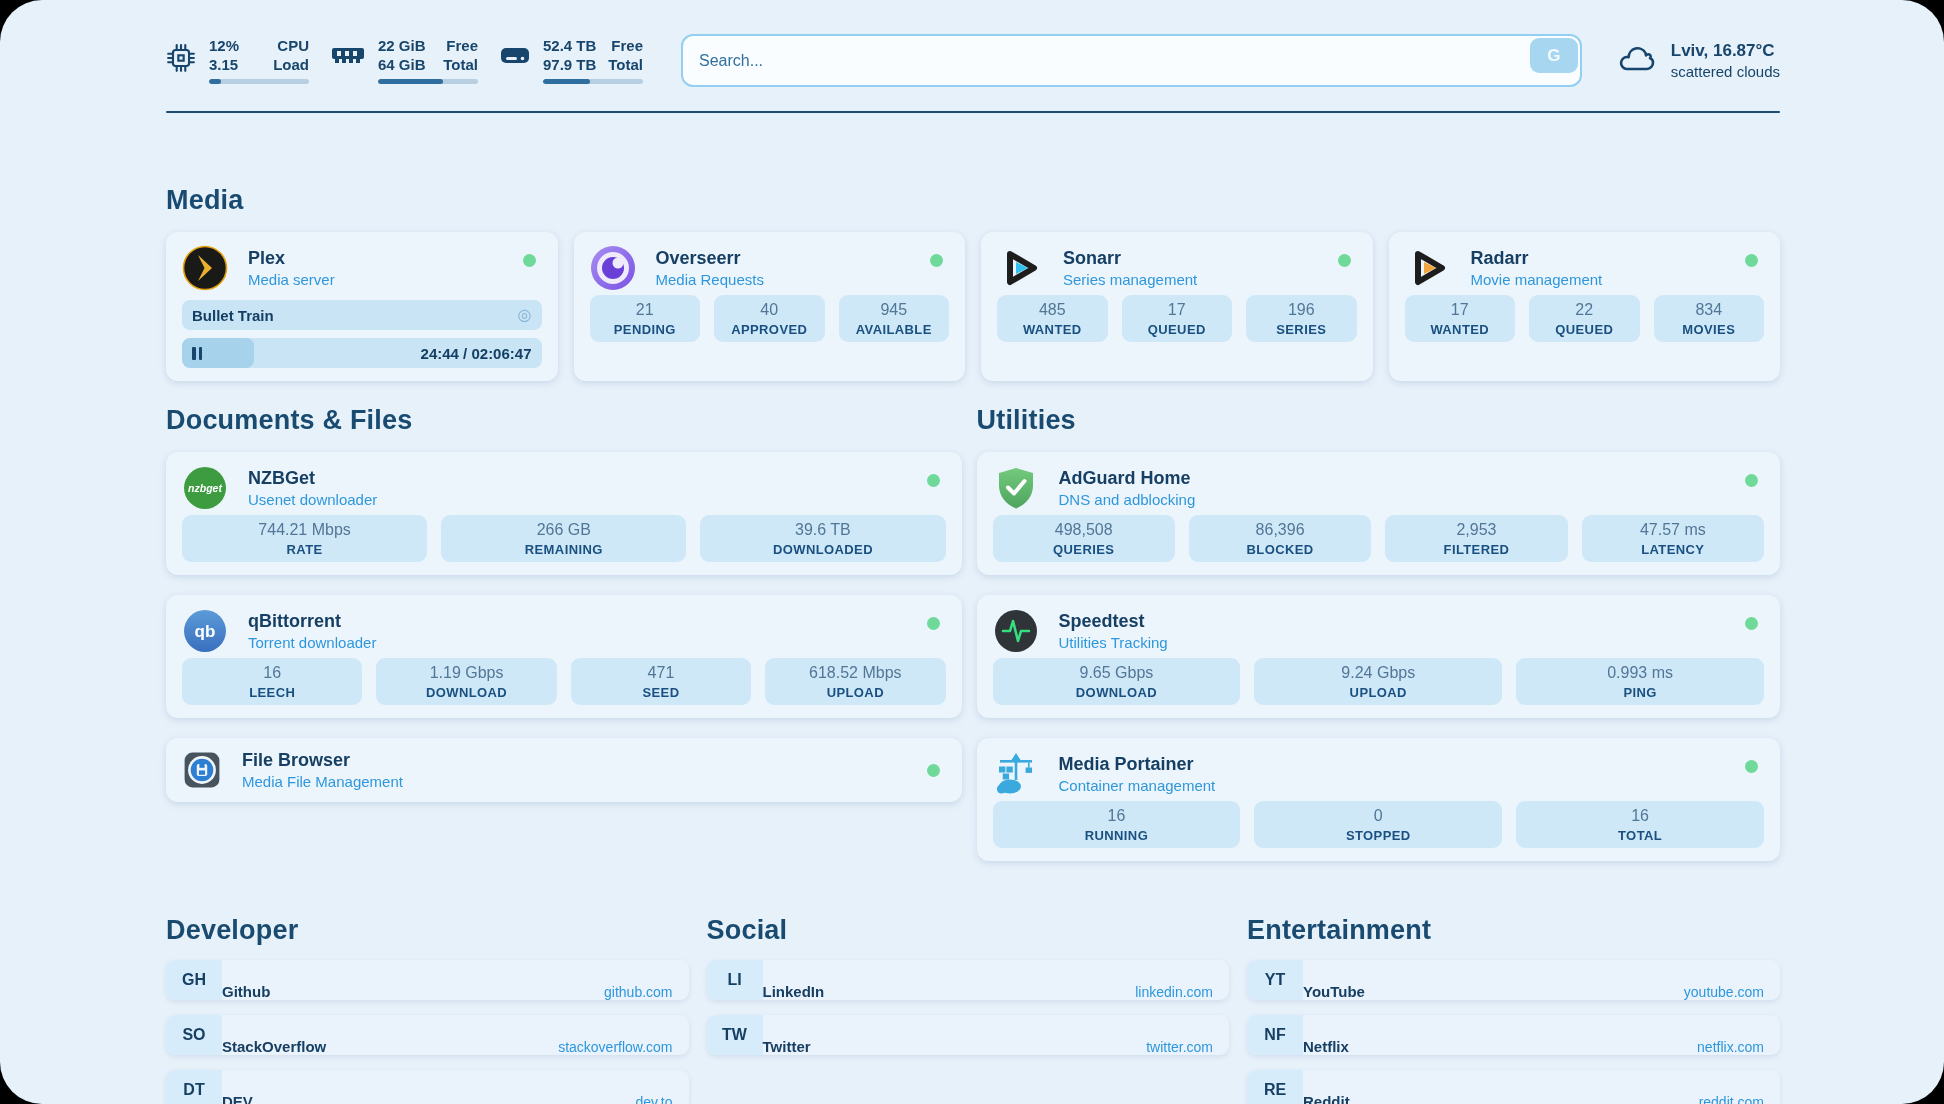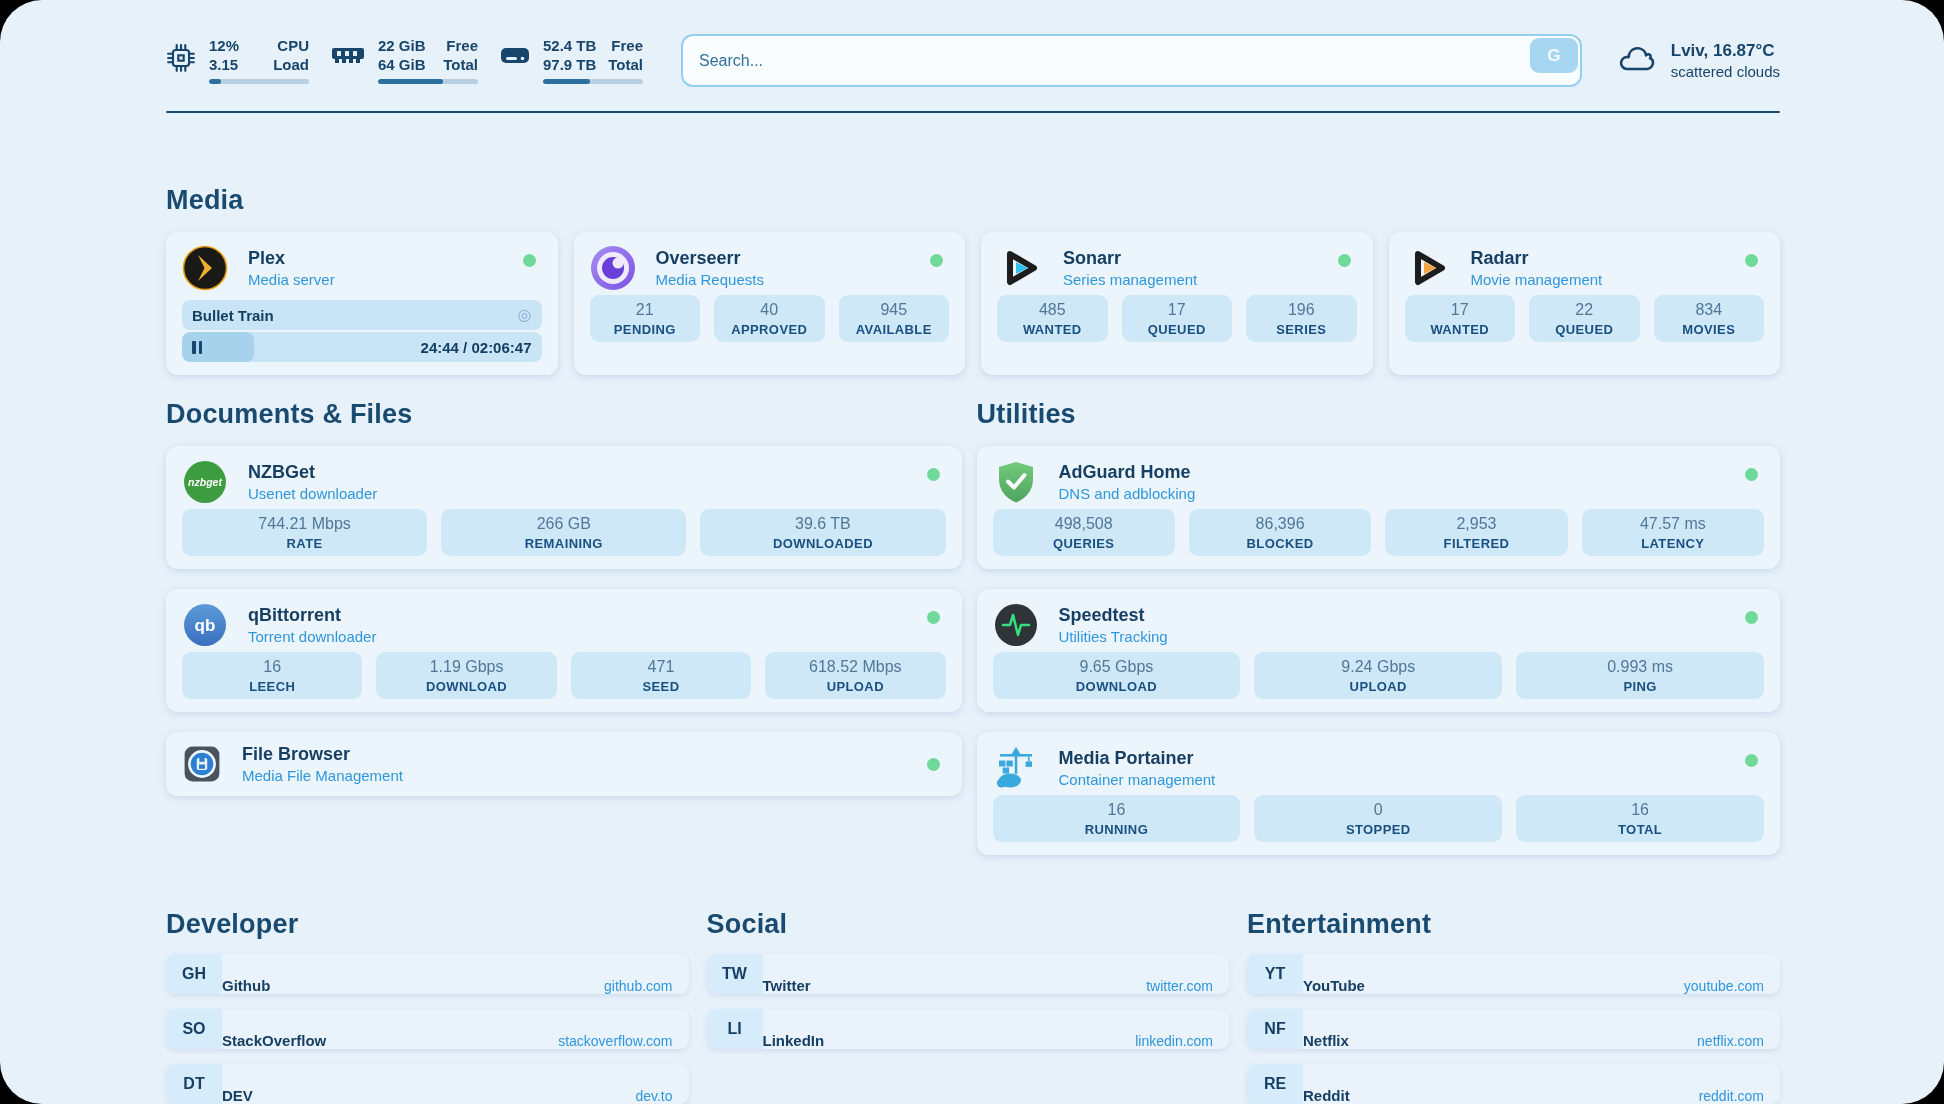--- a/index.html
+++ b/index.html
@@ -43,21 +43,21 @@
   .stat{flex:1;background:#cee8f8;border-radius:9px;height:47px;display:flex;flex-direction:column;
         align-items:center;justify-content:center;}
   .stat-val{font-size:16px;color:#527696;line-height:1.2;}
   .stat-lab{font-size:13px;font-weight:700;color:#1a5080;letter-spacing:.4px;margin-top:2px;}
   
   .np-row{display:flex;align-items:center;background:#c8e4f5;border-radius:8px;height:30px;margin-top:8px;
         padding:0 10px;font-size:15px;font-weight:600;color:#143f63;}
   .np-title{flex:1;}
   .np-opt{color:#8ab3d3;font-size:16px;line-height:1;cursor:pointer;}
   .pg-row{position:relative;display:flex;align-items:center;background:#c8e4f5;border-radius:8px;height:30px;
-        margin-top:2px;padding:0 10px;overflow:hidden;}
+        margin-top:8px;padding:0 10px;overflow:hidden;}
   .pg-fill{position:absolute;left:0;top:0;bottom:0;background:#a7d2ec;border-radius:8px;}
   .pause{position:relative;display:inline-flex;gap:3px;cursor:pointer;}
   .pause i{width:3.5px;height:13px;background:#17456b;border-radius:1px;display:inline-block;}
   .pg-time{position:relative;margin-left:auto;font-size:15px;font-weight:700;color:#143f63;}
   
   .bottom-grid{display:grid;grid-template-columns:1fr 1fr 1.02fr;gap:18px;margin-top:54px;}
   .bm-rows{margin-top:14px;}
   .bm-row{display:flex;align-items:flex-end;height:40px;background:#eaf3fc;border-radius:9px;margin-bottom:15px;
         box-shadow:0 2px 5px rgba(122,152,184,.20);overflow:hidden;cursor:pointer;}
   .bm-abbr{width:56px;align-self:stretch;background:#d7ecfb;display:flex;align-items:center;justify-content:center;
@@ -542,29 +542,29 @@
           <span class="bm-name">DEV</span>
           <span class="bm-url">dev.to</span>
         </div>
       </div>
     </div>
 
     <div>
       <div class="section-title">Social</div>
       <div class="bm-rows">
         <div class="bm-row">
+          <span class="bm-abbr">LI</span>
+          <span class="bm-name">LinkedIn</span>
+          <span class="bm-url">linkedin.com</span>
+        </div>
+        <div class="bm-row">
           <span class="bm-abbr">TW</span>
           <span class="bm-name">Twitter</span>
           <span class="bm-url">twitter.com</span>
         </div>
-        <div class="bm-row">
-          <span class="bm-abbr">LI</span>
-          <span class="bm-name">LinkedIn</span>
-          <span class="bm-url">linkedin.com</span>
-        </div>
       </div>
     </div>
 
     <div>
       <div class="section-title">Entertainment</div>
       <div class="bm-rows">
         <div class="bm-row">
           <span class="bm-abbr">YT</span>
           <span class="bm-name">YouTube</span>
           <span class="bm-url">youtube.com</span>

